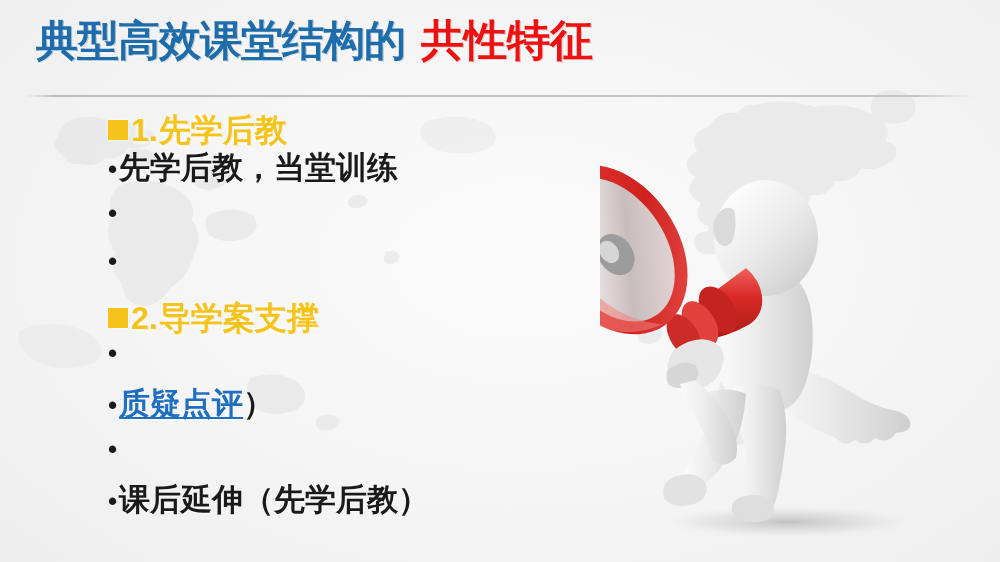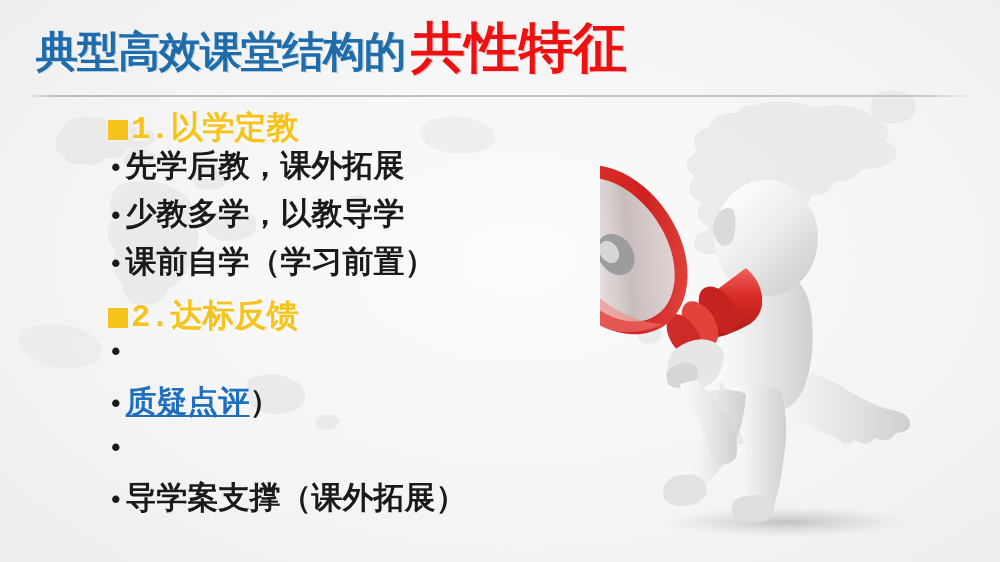--- a/index.html
+++ b/index.html
@@ -7,21 +7,21 @@
     padding: 0;
     background: #ffffff;
   }
   #slide {
     position: relative;
     width: 1000px;
     height: 562px;
     overflow: hidden;
     background:
       radial-gradient(ellipse 900px 560px at 52% 46%, #fbfbfb 0%, #f5f5f5 42%, #efefef 72%, #ececec 100%);
-    font-family: Liberation Mono, monospace;
+    font-family: Liberation Sans, sans-serif;
     -webkit-font-smoothing: antialiased;
   }
 
   
   .worldmap {
     position: absolute;
     inset: 0;
     opacity: 0.55;
     pointer-events: none;
   }
@@ -47,25 +47,25 @@
     white-space: nowrap;
   }
   .title-blue {
     font-size: 42px;
     font-weight: 700;
     color: #1f6cab;
     letter-spacing: -1px;
     text-shadow: 0 2px 2px rgba(255,255,255,0.85), 1px 1px 0 rgba(22,84,133,0.45);
   }
   .title-red {
-    font-size: 54px;
+    font-size: 43px;
     font-weight: 700;
     color: #ee1111;
     letter-spacing: 0px;
-    margin-left: 6px;
+    margin-left: 16px;
     text-shadow: 0 2px 3px rgba(255,255,255,0.7), 1px 1px 0 rgba(170,10,10,0.35);
   }
 
   
   .content {
     position: absolute;
     left: 108px;
     top: 108px;
     width: 470px;
   }
@@ -172,56 +172,54 @@
   <div class="title-wrap">
     <span class="title-blue">典型高效课堂结构的</span>
     <span class="title-red">共性特征</span>
   </div>
 
   <div class="content">
 
     <div class="section-head">
       <span class="sq-bullet"></span>
       <span class="sec-num">1.</span>
-      <span>以学定教</span>
-    </div>
-
-    <div class="bullet-line">
-      <span class="dot-bullet">•</span>
-      <span>先学后教，课外拓展</span>
-    </div>
-    <div class="bullet-line">
-      <span class="dot-bullet">•</span>
-      <span>少教多学，以教导学</span>
-    </div>
-    <div class="bullet-line">
-      <span class="dot-bullet">•</span>
-      <span>课前自学（学习前置）</span>
+      <span>先学后教</span>
+    </div>
+
+    <div class="bullet-line">
+      <span class="dot-bullet">•</span>
+      <span>先学后教，当堂训练</span>
+    </div>
+    <div class="bullet-line">
+      <span class="dot-bullet">•</span>
+    </div>
+    <div class="bullet-line">
+      <span class="dot-bullet">•</span>
     </div>
 
     <div class="section-head">
       <span class="sq-bullet"></span>
       <span class="sec-num">2.</span>
-      <span>达标反馈</span>
+      <span>导学案支撑</span>
     </div>
 
     <div class="bullet-line">
       <span class="dot-bullet">•</span>
     </div>
     <div class="bullet-line">
       <span class="dot-bullet">•</span>
       <span class="hl-blue">质疑点评</span>
       <span>）</span>
     </div>
     <div class="bullet-line">
       <span class="dot-bullet">•</span>
     </div>
     <div class="bullet-line">
       <span class="dot-bullet">•</span>
-      <span>导学案支撑（课外拓展）</span>
+      <span>课后延伸（先学后教）</span>
     </div>
 
   </div>
 
   <div class="figure">
     <svg viewBox="0 0 400 470" aria-hidden="true">
       <defs>
         <linearGradient id="bodyG" x1="0" y1="0" x2="1" y2="0">
           <stop offset="0%" stop-color="#fbfbfb"></stop>
           <stop offset="38%" stop-color="#eeeeee"></stop>

